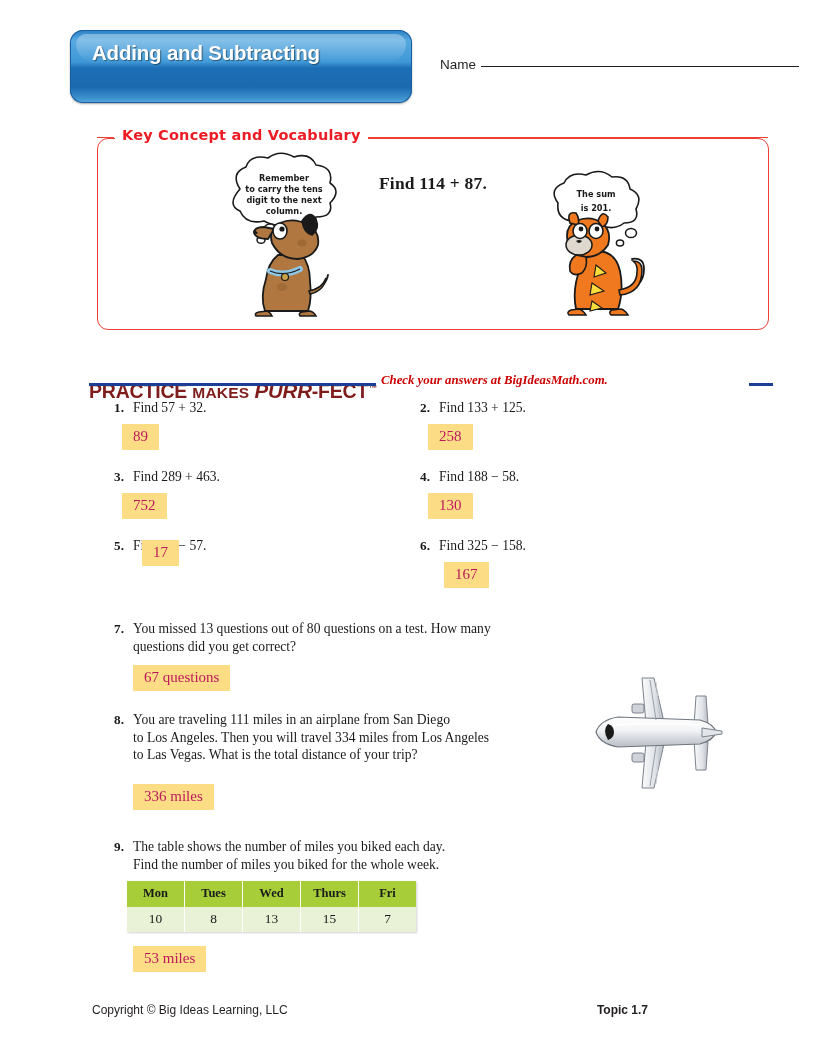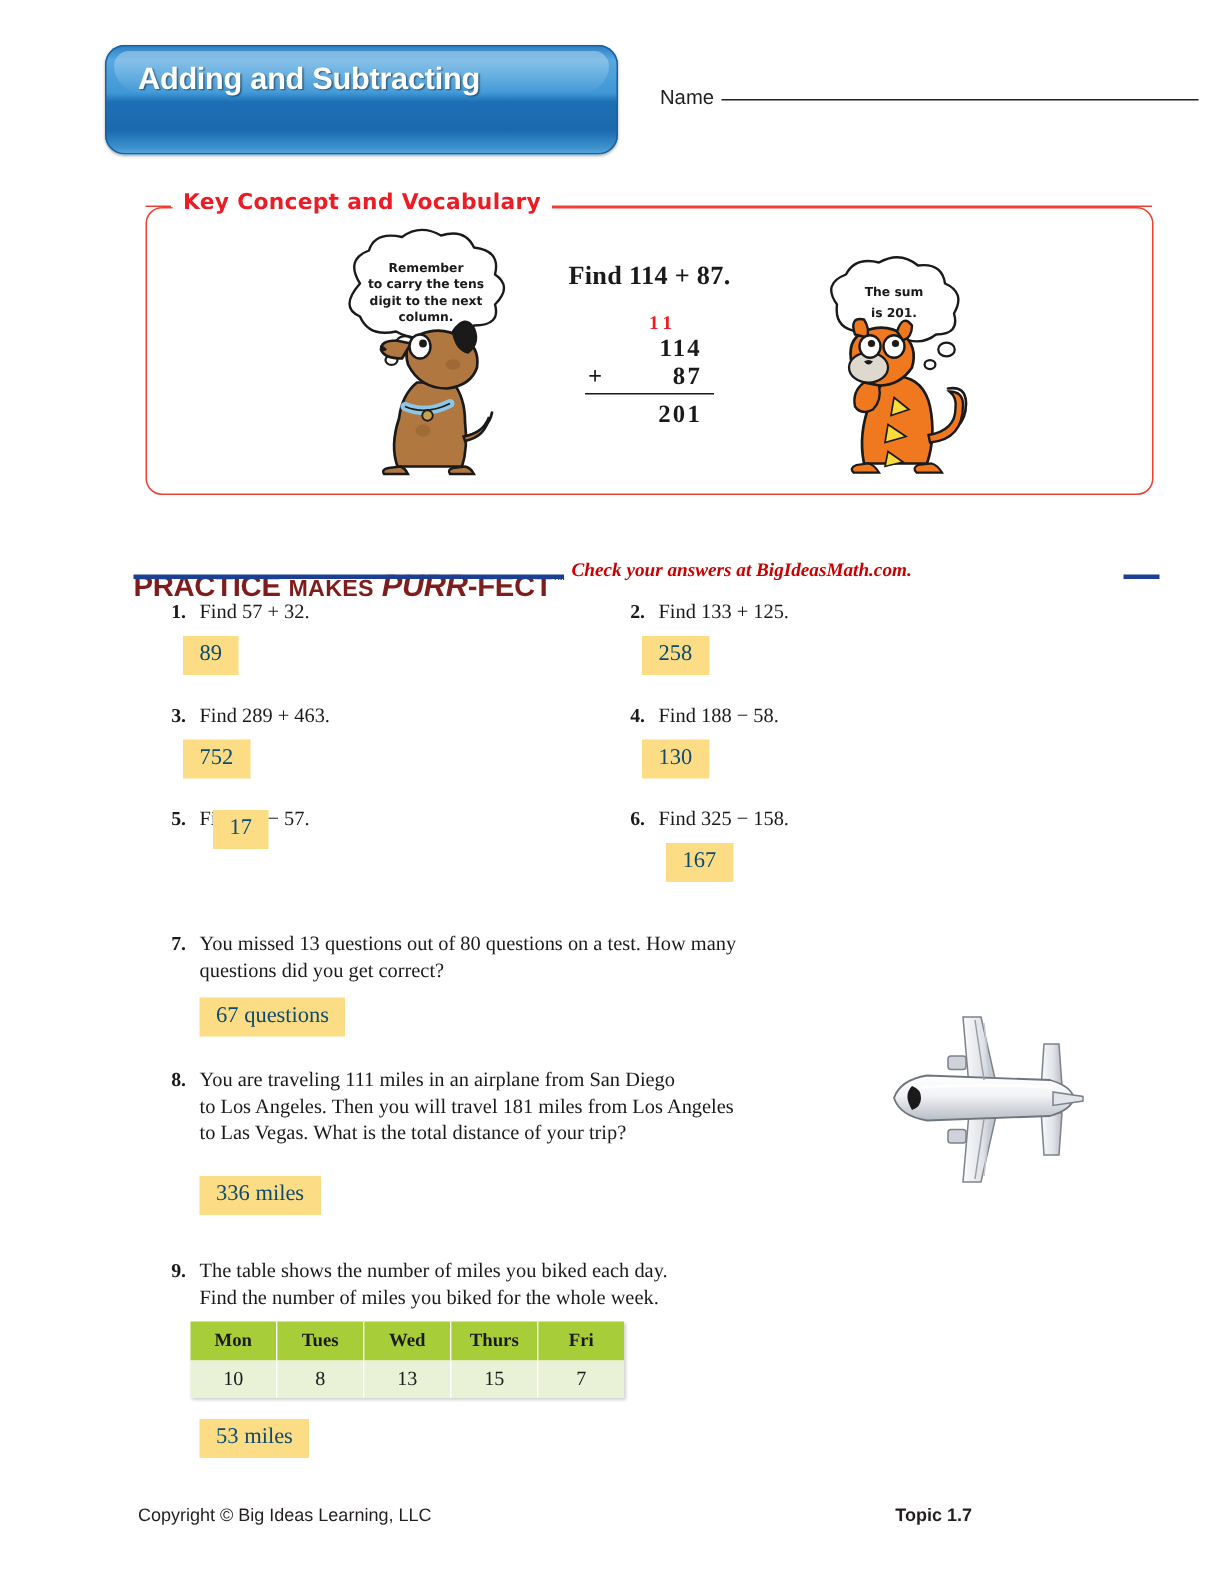--- a/index.html
+++ b/index.html
@@ -242,21 +242,21 @@
     text-align: right;
     font-weight: bold;
     font-size: 13.2px;
   }
   .prob .body {
     margin-left: 29px;
   }
   .answer {
     display: inline-block;
     background: #fcdd86;
-    color: #0c4a6e;
+    color: #be185d;
     font-family: "Liberation Serif", serif;
     font-size: 15px;
     padding: 4px 11px 5px;
     white-space: nowrap;
   }
   .ans-slot { position: absolute; }
 
   
   .bike-table {
     position: absolute;
@@ -378,28 +378,20 @@
           <ellipse cx="70" cy="80" rx="7" ry="8" fill="#ffffff" stroke="#1a1a1a" stroke-width="1.6"></ellipse>
           <circle cx="72" cy="78" r="2.6" fill="#1a1a1a"></circle>
 
           <ellipse cx="92" cy="92" rx="5" ry="3.5" fill="#8f5c2c" opacity=".55"></ellipse>
           <ellipse cx="72" cy="136" rx="5" ry="4" fill="#8f5c2c" opacity=".45"></ellipse>
         </svg>
       </div>
 
       <div class="math-wrap">
         <div class="find-line">Find 114 + 87.</div>
-        <div class="vert-math">
-          <div class="carry">11</div>
-          <div class="addend">114</div>
-          <div class="addrow">
-            <span class="plus">+</span><span>87</span>
-          </div>
-          <div class="sumrow">201</div>
-        </div>
       </div>
 
       <div class="cat-wrap">
         <svg viewBox="0 0 140 150" width="140" height="150">
           <path d="M26 34 Q16 20 32 14 Q38 2 54 6 Q68 -2 80 8 Q96 6 98 20 Q112 26 104 40
                    Q108 54 92 54 Q82 62 68 56 Q52 62 40 52 Q24 50 26 34 Z" fill="#ffffff" stroke="#1a1a1a" stroke-width="1.6" stroke-linejoin="round"></path>
           <text class="bubble-text" x="64" y="28" text-anchor="middle">The sum</text>
           <text class="bubble-text" x="64" y="42" text-anchor="middle">is 201.</text>
           <ellipse cx="99" cy="64" rx="5.5" ry="4.6" fill="#ffffff" stroke="#1a1a1a" stroke-width="1.5"></ellipse>
           <ellipse cx="88" cy="74" rx="3.6" ry="3" fill="#ffffff" stroke="#1a1a1a" stroke-width="1.5"></ellipse>
@@ -500,21 +492,21 @@
     </div>
   </div>
   <div class="ans-slot" style="left:133px; top:665px;">
     <span class="answer">67 questions</span>
   </div>
 
   <div class="prob" style="left:104px; top:711px; width:470px;">
     <span class="num">8.</span>
     <div class="body">
       <div>You are traveling 111 miles in an airplane from San Diego</div>
-      <div>to Los Angeles. Then you will travel 181 miles from Los Angeles</div>
+      <div>to Los Angeles. Then you will travel 334 miles from Los Angeles</div>
       <div>to Las Vegas. What is the total distance of your trip?</div>
     </div>
   </div>
   <div class="ans-slot" style="left:133px; top:784px;">
     <span class="answer">336 miles</span>
   </div>
 
   <div class="plane-wrap">
     <svg viewBox="0 0 148 140" width="148" height="140">
       <defs>

